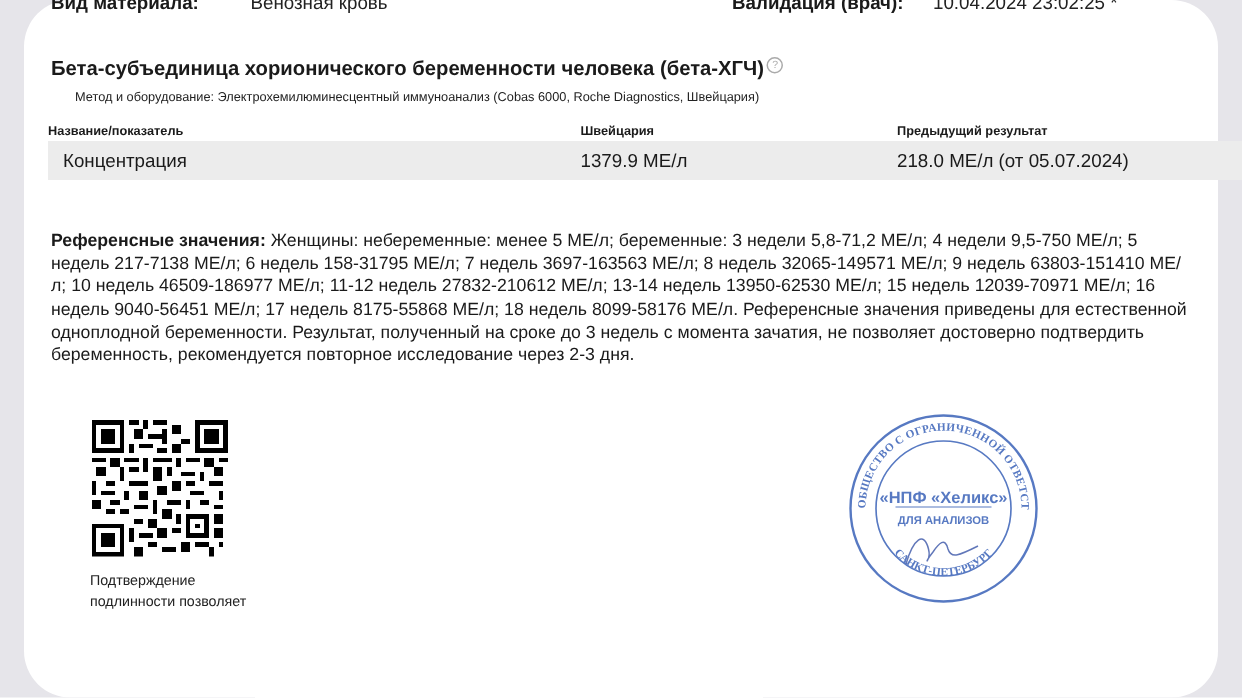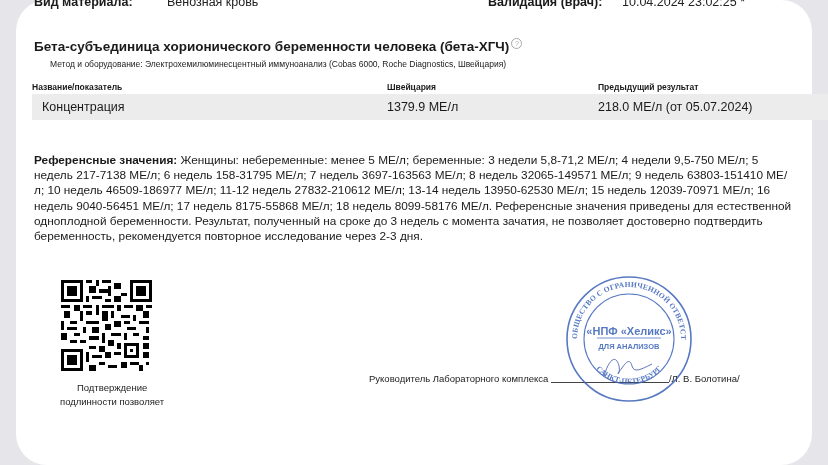--- a/index.html
+++ b/index.html
@@ -38,21 +38,21 @@
   .td { position: absolute; top: 6px; font-size: 12.5px; white-space: nowrap; }
   .refs {
     position: absolute; left: 18px; top: 129px; width: 760px;
     font-size: 11.8px; line-height: 15.2px; color: #1a1a1a; margin-top: 24px;
   }
   .refs b { font-weight: bold; }
   .qr {
     position: absolute; left: 45px; top: 280px; width: 91px; height: 91px;
   }
   .qr-caption {
-    position: absolute; left: 44px; top: 381px; font-size: 9.5px; line-height: 14px; color: #222; text-align: center;
+    position: absolute; left: 44px; top: 381px; font-size: 9.5px; line-height: 14px; color: #222;
   }
   .sign-line {
     position: absolute; left: 353px; top: 373px; font-size: 9.5px; white-space: nowrap; color: #222;
   }
   .sign-underline {
     display: inline-block; width: 118px; border-bottom: 1px solid #444; vertical-align: -1px;
   }
   .stamp { position: absolute; left: 548px; top: 274px; width: 130px; height: 130px; }
 </style>
 </head>
@@ -168,24 +168,20 @@
       <rect x="22" y="26" width="3" height="1"></rect>
         <rect x="25" y="27" width="1" height="2"></rect>
         <rect x="27" y="26" width="1" height="1"></rect>
     </g>
   </svg>
   <div class="qr-caption">
     <div>Подтверждение</div>
     <div>подлинности позволяет</div>
   </div>
 
-  <div class="sign-line">
-    <span>Руководитель Лабораторного комплекса</span>
-    <span class="sign-underline"></span><span>/Л. В. Болотина/</span>
-  </div>
 
   <svg class="stamp" viewBox="0 0 130 130">
     <defs>
       <path id="arcTop" d="M 13 65 A 52 52 0 1 1 117 65"></path>
       <path id="arcBottom" d="M 22 75 A 44 44 0 0 0 108 75"></path>
     </defs>
     <g fill="none" stroke="#3a62b8" opacity="0.85">
       <circle cx="65" cy="65" r="62" stroke-width="1.6"></circle>
       <circle cx="65" cy="65" r="45" stroke-width="1.1"></circle>
     </g>

